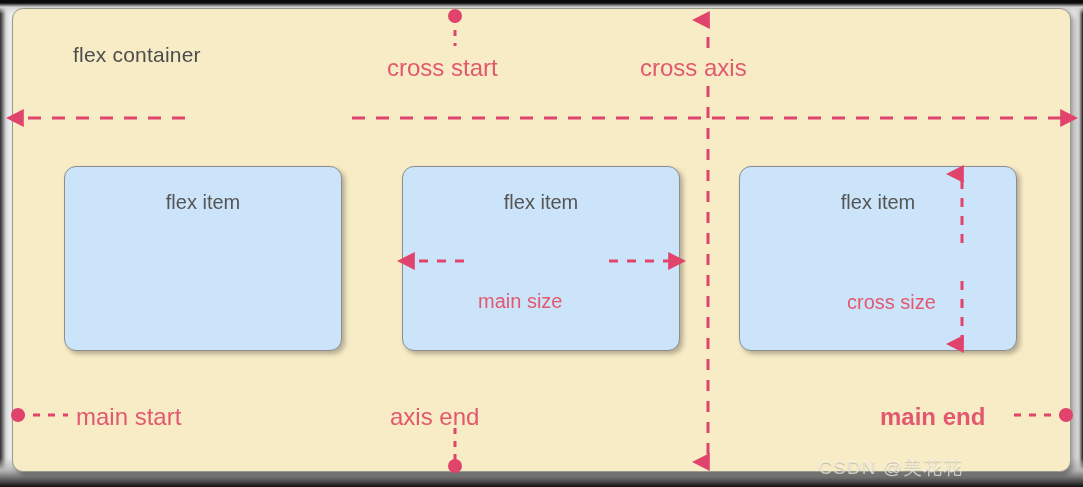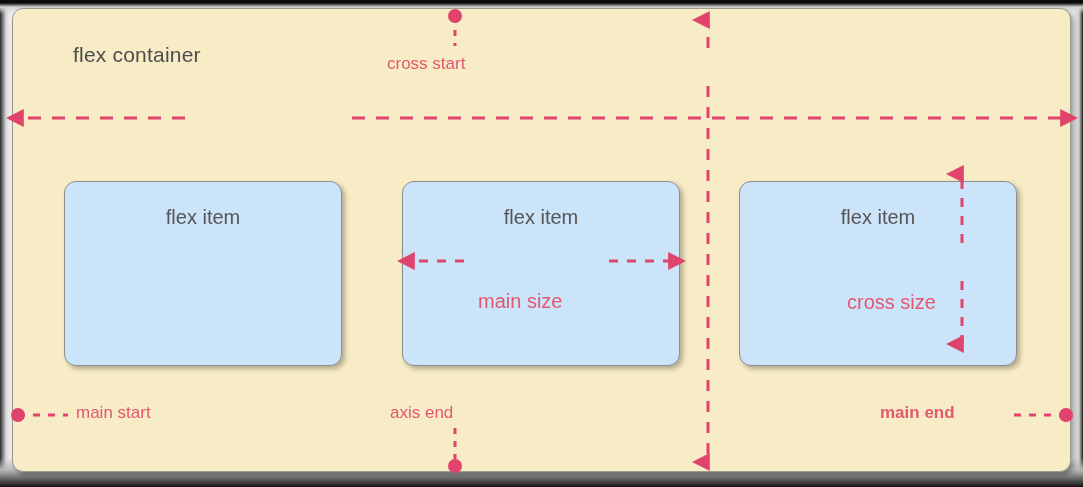--- a/index.html
+++ b/index.html
@@ -60,41 +60,40 @@
   }
 
   
   .flex-item {
     position: absolute;
     background: #cce4fa;
     border: 1px solid #8d8d8d;
     border-radius: 12px;
     box-shadow: 3px 3px 5px rgba(0,0,0,0.28);
     box-sizing: border-box;
-    margin-top: 15px;
   }
   .item-label {
     position: absolute;
     top: 24px;
     left: 0;
     width: 100%;
     text-align: center;
     font-size: 20px;
     color: #555555;
     white-space: nowrap;
   }
 
   #item-1 { left: 64px;  top: 166px; width: 278px; height: 185px; }
   #item-2 { left: 402px; top: 166px; width: 278px; height: 185px; }
   #item-3 { left: 739px; top: 166px; width: 278px; height: 185px; }
 
   
   .anno {
     position: absolute;
-    font-size: 17px;
+    font-size: 24px;
     color: #e2586f;
     white-space: nowrap;
   }
   .anno-sm { font-size: 20px; margin-top: 40px; }
 
   #lbl-cross-start { left: 387px; top: 54px; }
   #lbl-cross-axis  { left: 640px; top: 54px; }
   #lbl-main-axis   { left: 199px; top: 107px; }
   #lbl-main-start  { left: 76px;  top: 403px; }
   #lbl-cross-end   { left: 390px; top: 403px; }
@@ -198,20 +197,22 @@
       <line x1="609" y1="261" x2="670" y2="261" stroke="#e0436b" stroke-width="3" stroke-dasharray="9 9" marker-end="url(#arrow-right)"></line>
     </g>
 
     <g>
       <line x1="962" y1="243" x2="962" y2="174" stroke="#e0436b" stroke-width="3" stroke-dasharray="9 9" marker-end="url(#arrow-up)"></line>
       <line x1="962" y1="281" x2="962" y2="344" stroke="#e0436b" stroke-width="3" stroke-dasharray="9 9" marker-end="url(#arrow-down)"></line>
     </g>
   </svg>
 
   <div class="anno" id="lbl-cross-start">cross start</div>
+  <div class="anno" id="lbl-cross-axis">cross axis</div>
   <div class="anno" id="lbl-main-start">main start</div>
   <div class="anno" id="lbl-cross-end">axis end</div>
   <div class="anno" id="lbl-main-end">main end</div>
   <div class="anno anno-sm" id="lbl-main-size">main size</div>
   <div class="anno anno-sm" id="lbl-cross-size">cross size</div>
 
+  <div class="watermark">CSDN @美花花</div>
 
 </div>
 
 </body></html>

